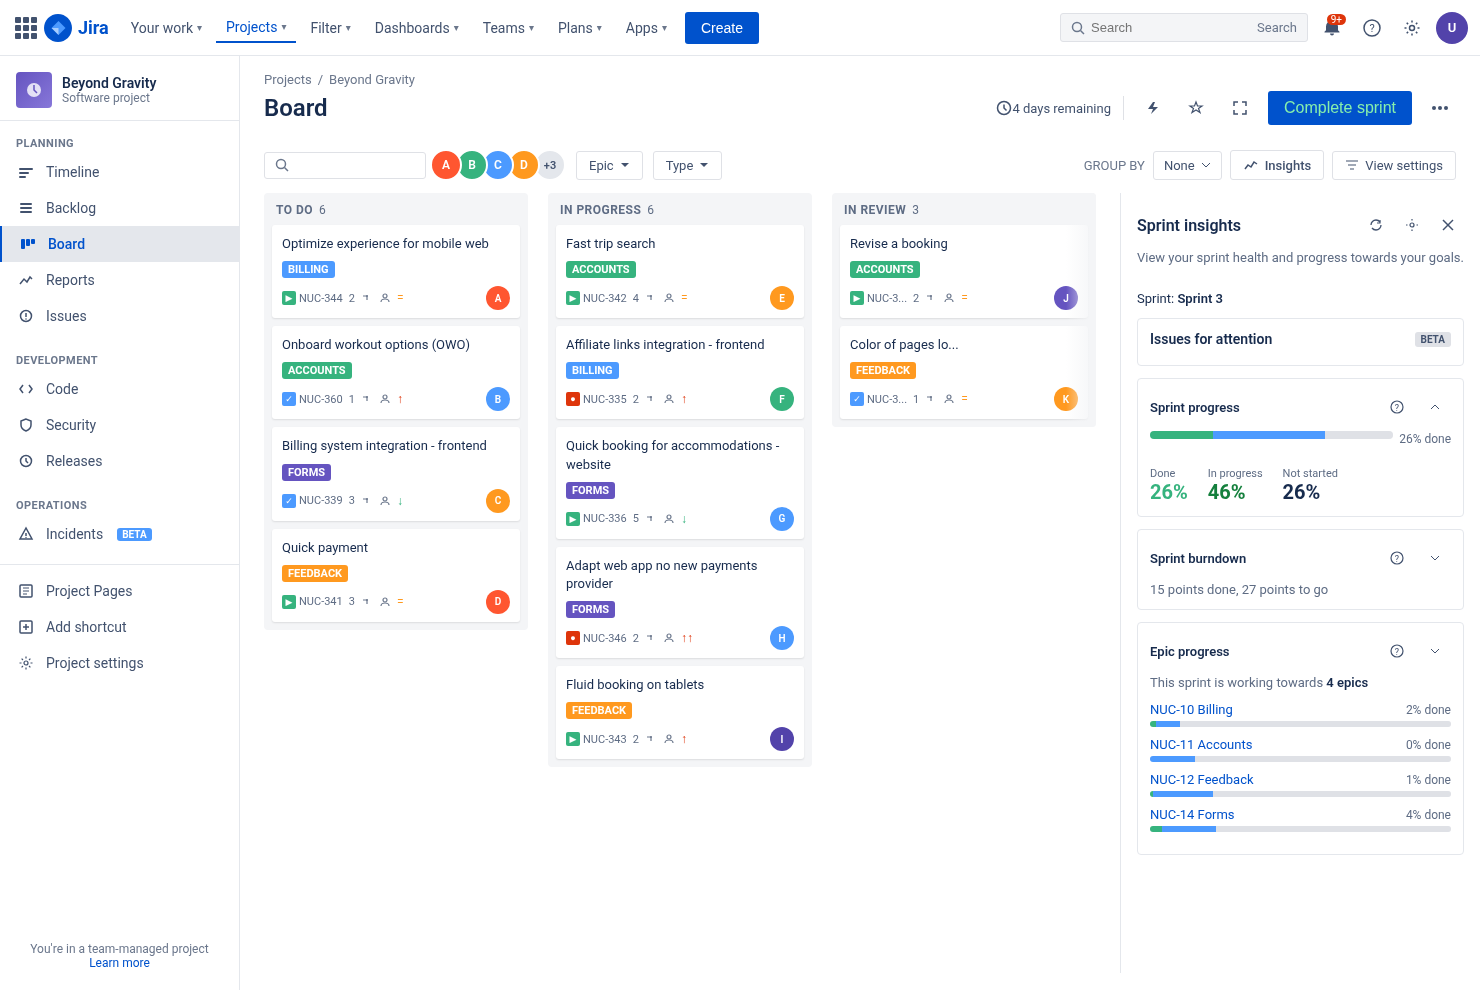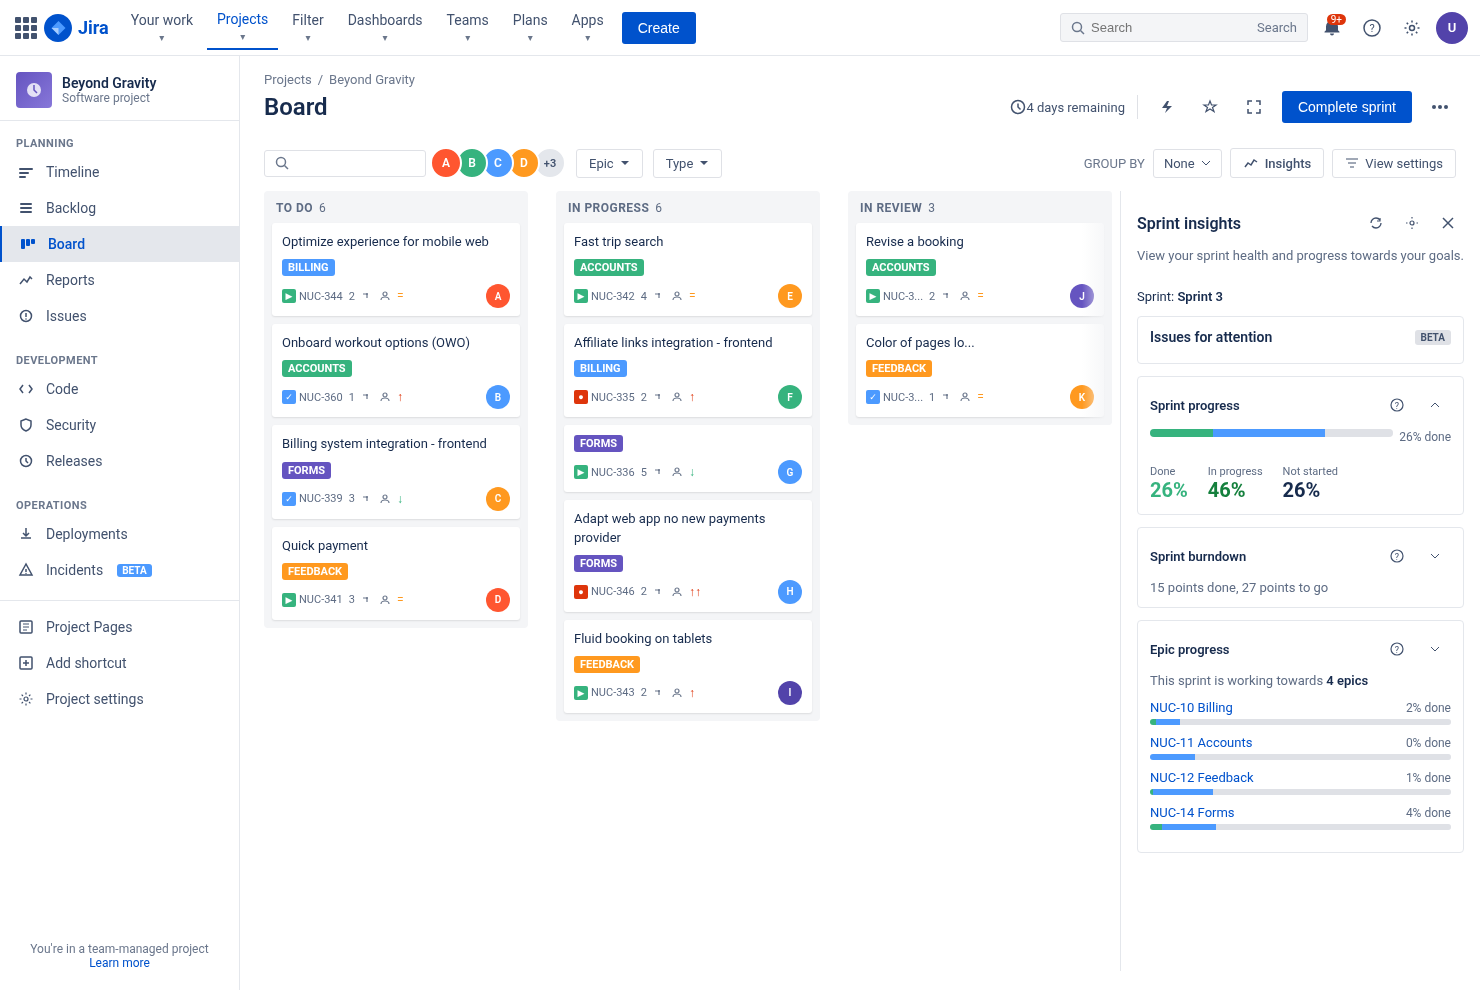--- a/index.html
+++ b/index.html
@@ -9,21 +9,21 @@
     .topnav {
       display: flex; align-items: center; height: 56px;
       background: #fff; border-bottom: 1px solid #e4e7ec;
       padding: 0 12px; gap: 4px; position: fixed; top: 0; left: 0; right: 0; z-index: 100;
     }
     .topnav-logo { display: flex; align-items: center; gap: 6px; font-size: 18px; font-weight: 700; color: #0052cc; margin-right: 8px; }
     .topnav-logo svg { width: 28px; height: 28px; }
     .apps-grid { display: grid; place-items: center; width: 28px; height: 28px; cursor: pointer; }
     .apps-grid-icon { display: grid; grid-template-columns: repeat(3,6px); gap: 2px; }
     .apps-grid-dot { width: 6px; height: 6px; background: #42526e; border-radius: 1px; }
-    .nav-item { display: flex; align-items: center; gap: 4px; padding: 6px 10px; border-radius: 3px; cursor: pointer; font-size: 14px; color: #42526e; font-weight: 400; white-space: nowrap; flex-direction: column; }
+    .nav-item { display: flex; align-items: center; gap: 4px; padding: 6px 10px; border-radius: 3px; cursor: pointer; font-size: 14px; color: #42526e; font-weight: 400; white-space: nowrap; }
     .nav-item.active { color: #0052cc; border-bottom: 2px solid #0052cc; border-radius: 0; }
     .nav-chevron { font-size: 10px; color: #6b778c; }
     .btn-create { background: #0052cc; color: #fff; border: none; border-radius: 3px; padding: 8px 16px; font-size: 14px; font-weight: 500; cursor: pointer; margin-left: 4px; }
     .topnav-right { margin-left: auto; display: flex; align-items: center; gap: 8px; }
     .search-box { display: flex; align-items: center; background: #f4f5f7; border: 1px solid #dfe1e6; border-radius: 3px; padding: 6px 10px; gap: 6px; min-width: 200px; }
     .search-box input { border: none; background: transparent; outline: none; font-size: 13px; color: #42526e; width: 160px; }
     .icon-btn { display: flex; align-items: center; justify-content: center; width: 32px; height: 32px; border-radius: 50%; cursor: pointer; color: #42526e; position: relative; }
     .notif-badge { position: absolute; top: 2px; right: 2px; background: #de350b; color: #fff; border-radius: 10px; font-size: 10px; padding: 0 4px; min-width: 16px; text-align: center; }
     .avatar { width: 32px; height: 32px; border-radius: 50%; background: #5243aa; display: flex; align-items: center; justify-content: center; color: #fff; font-size: 13px; font-weight: 600; cursor: pointer; }
 
@@ -53,40 +53,40 @@
     .main-header { padding: 16px 24px 8px; }
     .breadcrumb { display: flex; align-items: center; gap: 6px; font-size: 13px; color: #6b778c; margin-bottom: 4px; }
     .breadcrumb a { color: #6b778c; text-decoration: none; }
     .breadcrumb-sep { color: #6b778c; }
     .page-title-row { display: flex; align-items: center; justify-content: space-between; margin-bottom: 12px; }
     .page-title { font-size: 24px; font-weight: 600; color: #172b4d; }
     .title-actions { display: flex; align-items: center; gap: 12px; }
     .sprint-info { display: flex; align-items: center; font-size: 13px; color: #42526e; }
     .divider-v { width: 1px; height: 24px; background: #dfe1e6; }
     .action-icon-btn { width: 32px; height: 32px; display: flex; align-items: center; justify-content: center; border-radius: 3px; cursor: pointer; color: #42526e; }
-    .complete-sprint-btn { background: #0052cc; color: #ffffff; border: none; border-radius: 3px; padding: 8px 16px; font-size: 14px; font-weight: 500; cursor: pointer; }
+    .complete-sprint-btn { background: #0052cc; color: #86efac; border: none; border-radius: 3px; padding: 8px 16px; font-size: 16px; font-weight: 500; cursor: pointer; }
     .more-btn { width: 32px; height: 32px; display: flex; align-items: center; justify-content: center; cursor: pointer; color: #42526e; border-radius: 3px; }
 
     
     .board-toolbar { display: flex; align-items: center; gap: 10px; padding: 4px 24px 12px; }
     .search-board { display: flex; align-items: center; background: #fff; border: 1px solid #dfe1e6; border-radius: 3px; padding: 5px 10px; gap: 6px; }
     .search-board input { border: none; outline: none; font-size: 13px; width: 120px; }
     .member-avatars { display: flex; align-items: center; }
     .member-avatar { width: 32px; height: 32px; border-radius: 50%; border: 2px solid #fff; margin-left: -6px; font-size: 12px; font-weight: 600; color: #fff; display: flex; align-items: center; justify-content: center; cursor: pointer; }
     .member-more { background: #e4e7ec; color: #42526e; font-size: 11px; font-weight: 600; }
     .filter-btn { display: flex; align-items: center; gap: 6px; padding: 6px 12px; border: 1px solid #dfe1e6; border-radius: 3px; background: #fff; cursor: pointer; font-size: 13px; color: #42526e; }
 
     .board-right-toolbar { margin-left: auto; display: flex; align-items: center; gap: 8px; }
     .groupby-label { font-size: 13px; color: #6b778c; }
     .groupby-select { display: flex; align-items: center; gap: 6px; padding: 6px 10px; border: 1px solid #dfe1e6; border-radius: 3px; background: #fff; cursor: pointer; font-size: 13px; color: #42526e; }
     .insights-btn { display: flex; align-items: center; gap: 6px; padding: 6px 12px; border: 1px solid #dfe1e6; border-radius: 3px; background: #fff; cursor: pointer; font-size: 13px; color: #42526e; font-weight: 500; }
     .view-settings-btn { display: flex; align-items: center; gap: 6px; padding: 6px 12px; border: 1px solid #dfe1e6; border-radius: 3px; background: #fff; cursor: pointer; font-size: 13px; color: #42526e; }
 
     
-    .board-container { display: flex; gap: 28px; padding: 0 24px 24px; overflow-x: auto; align-items: flex-start; }
+    .board-container { display: flex; gap: 20px; padding: 0 24px 24px; overflow-x: auto; align-items: flex-start; }
     .board-column { min-width: 264px; width: 264px; background: #f4f5f7; border-radius: 4px; }
     .column-header { display: flex; align-items: center; gap: 6px; padding: 10px 12px 8px; }
     .column-title { font-size: 12px; font-weight: 700; color: #5e6c84; text-transform: uppercase; letter-spacing: 0.04em; }
     .column-count { font-size: 12px; color: #5e6c84; }
     .column-cards { padding: 0 8px 8px; display: flex; flex-direction: column; gap: 8px; }
 
     
     .card { background: #fff; border-radius: 3px; padding: 10px 10px 8px; box-shadow: 0 1px 2px rgba(0,0,0,0.1); cursor: pointer; }
     .card-title { font-size: 13px; color: #172b4d; margin-bottom: 8px; line-height: 1.4; }
     .card-tag { display: inline-block; border-radius: 3px; padding: 2px 6px; font-size: 11px; font-weight: 700; margin-bottom: 8px; text-transform: uppercase; }
@@ -336,29 +336,20 @@
         </span>
         <span>Releases</span>
       </div>
     </div>
 
     <div class="sidebar-section">
       <div class="sidebar-section-title">OPERATIONS</div>
       <div class="sidebar-item">
         <span class="sidebar-icon">
           <svg width="16" height="16" viewBox="0 0 16 16" fill="none">
-              <path d="M8 2v8M5 7l3 3 3-3" stroke="#42526e" stroke-width="1.5"></path>
-              <path d="M3 12h10" stroke="#42526e" stroke-width="1.5"></path>
-            </svg>
-        </span>
-        <span>Deployments</span>
-      </div>
-      <div class="sidebar-item">
-        <span class="sidebar-icon">
-          <svg width="16" height="16" viewBox="0 0 16 16" fill="none">
               <path d="M8 2L2 13h12L8 2z" stroke="#42526e" stroke-width="1.5"></path>
               <line x1="8" y1="7" x2="8" y2="10" stroke="#42526e" stroke-width="1.5"></line>
               <circle cx="8" cy="11.5" r="0.7" fill="#42526e"></circle>
             </svg>
         </span>
         <span>Incidents</span>
         <span class="sidebar-beta">BETA</span>
       </div>
     </div>
 
@@ -639,20 +630,21 @@
         <svg width="12" height="12" viewBox="0 0 12 12" fill="none">
                       <circle cx="6" cy="4" r="2" stroke="#6b778c" stroke-width="1.2"></circle>
                       <path d="M2 10c0-2 1.8-3 4-3s4 1 4 3" stroke="#6b778c" stroke-width="1.2"></path>
                     </svg>
         <span class="priority-icon prio-high">↑</span>
         <div class="meta-sep"></div>
         <div class="card-avatar" style="background:#36b37e">F</div>
       </div>
     </div>
                 <div class="card">
+      <div class="card-title">Quick booking for accommodations - website</div>
       <span class="card-tag tag-forms">FORMS</span>
       <div class="card-meta">
         <div class="card-id">
           <span class="card-id-icon icon-story" style="font-size:9px;width:14px;height:14px;">▶</span>
           <span>NUC-336</span>
         </div>
         <span class="meta-count">5</span>
         <svg width="12" height="12" viewBox="0 0 12 12" fill="none">
                       <path d="M2 4h4v4" stroke="#6b778c" stroke-width="1.2"></path>
                       <circle cx="6" cy="4" r="1" fill="#6b778c"></circle>

